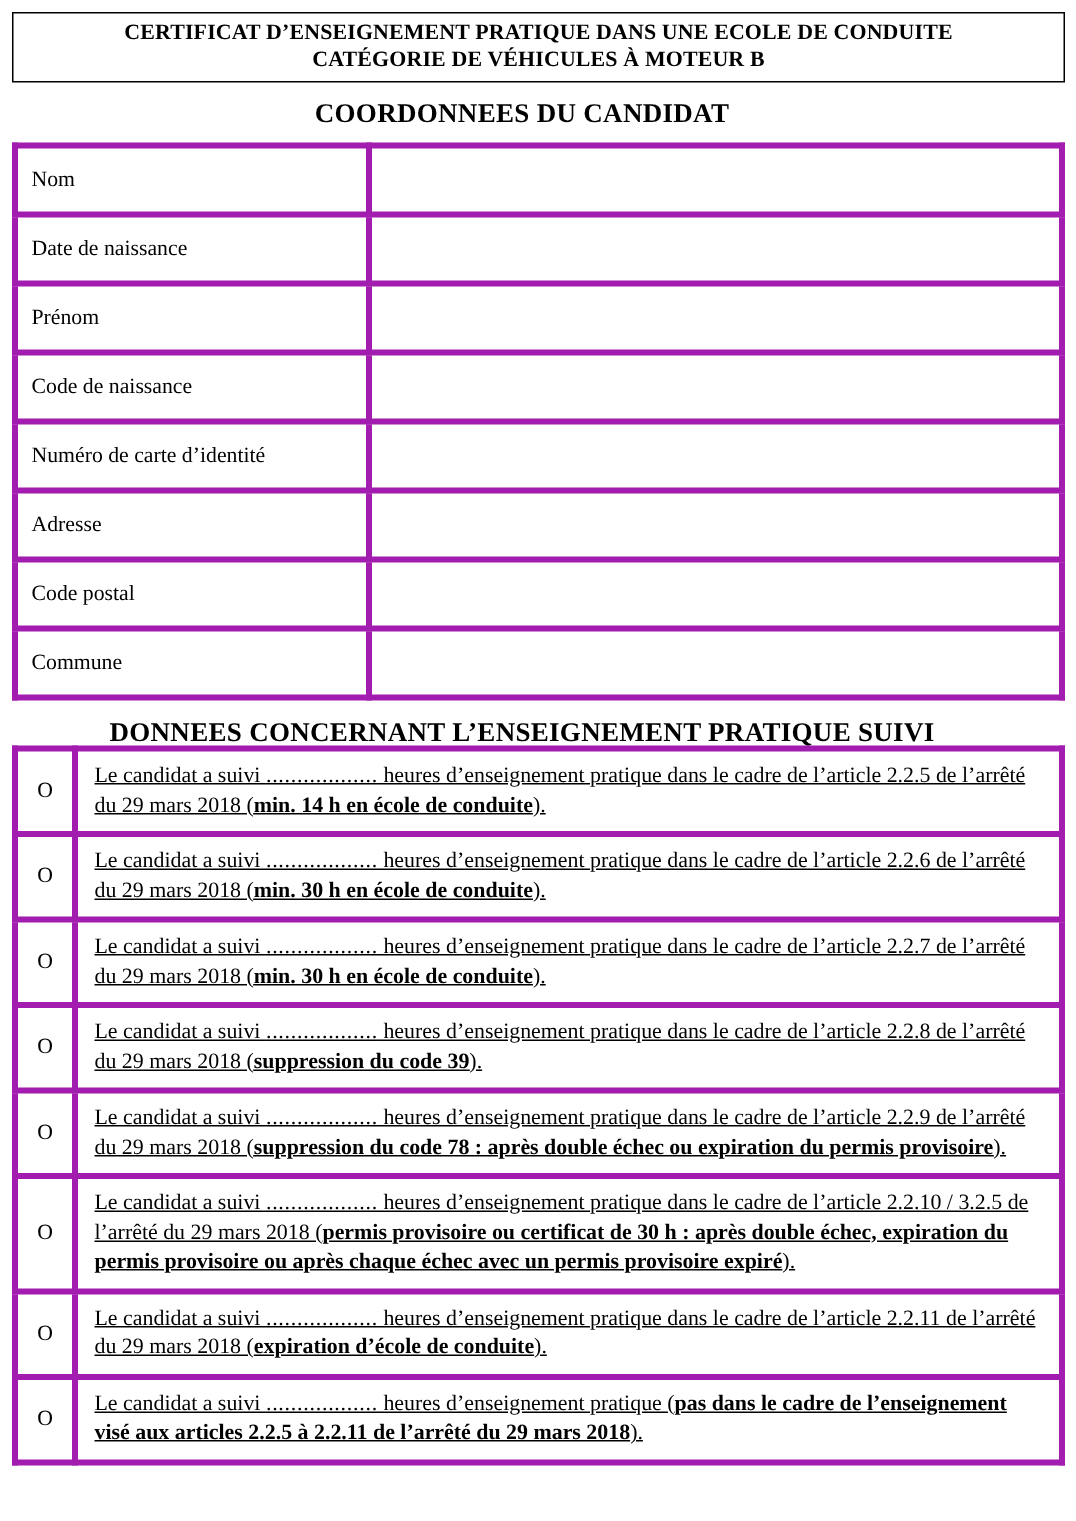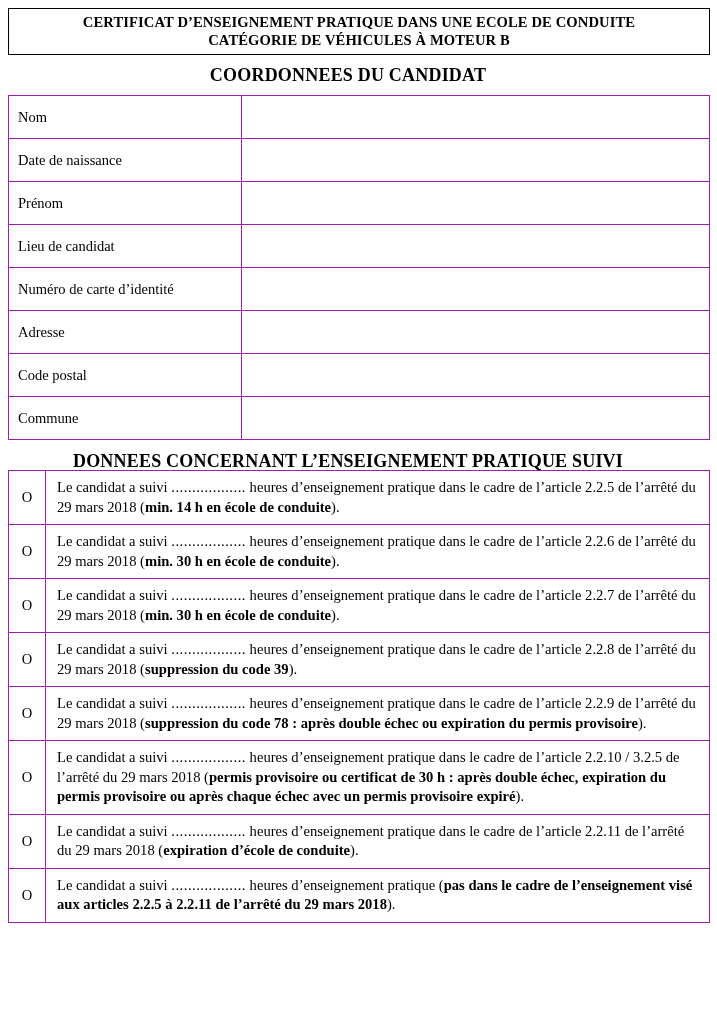--- a/index.html
+++ b/index.html
@@ -56,21 +56,21 @@
   }
 
   
   table.doc-table {
     border-collapse: collapse;
     width: 702px;
     table-layout: fixed;
     border: 1.5px solid #000;
   }
   table.doc-table td {
-    border: 1px solid #a21caf;
+    border: 4px solid #a21caf;
     vertical-align: middle;
   }
 
   
   table.coord-table td.label-cell {
     width: 223px;
     height: 38px;
     padding: 2px 0 2px 9px;
     font-size: 14.5px;
     line-height: 17px;
@@ -89,20 +89,21 @@
   table.data-table td.mark-cell {
     width: 36px;
     text-align: center;
     font-size: 14.5px;
     padding: 0;
   }
   table.data-table td.text-cell {
     padding: 7px 9px 7px 11px;
     font-size: 14.6px;
     line-height: 19.5px;
+    text-decoration: underline;
   }
   td.text-cell.justified > .stmt {
     text-align: justify;
     text-justify: inter-word;
   }
   .stmt b { font-weight: bold; }
   .leader {
     letter-spacing: 0.5px;
   }
 </style>
@@ -126,21 +127,21 @@
       </tr>
       <tr>
         <td class="label-cell">Date de naissance</td>
         <td class="value-cell"></td>
       </tr>
       <tr>
         <td class="label-cell">Prénom</td>
         <td class="value-cell"></td>
       </tr>
       <tr>
-        <td class="label-cell">Lieu de candidat</td>
+        <td class="label-cell">Code de naissance</td>
         <td class="value-cell"></td>
       </tr>
       <tr>
         <td class="label-cell">Numéro de carte d’identité</td>
         <td class="value-cell"></td>
       </tr>
       <tr>
         <td class="label-cell">Adresse</td>
         <td class="value-cell"></td>
       </tr>

